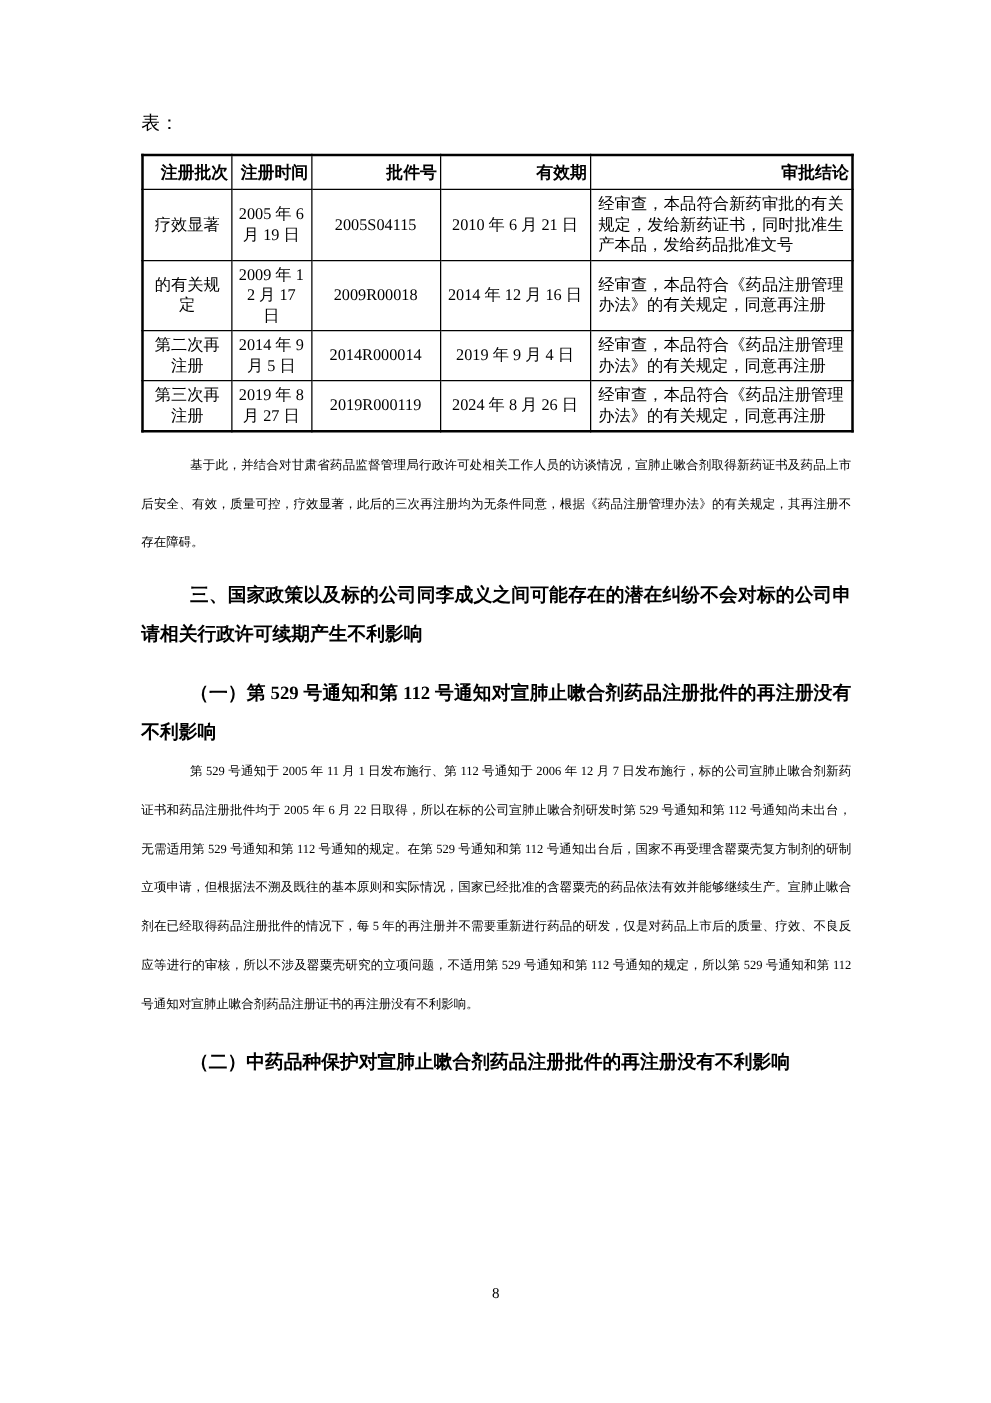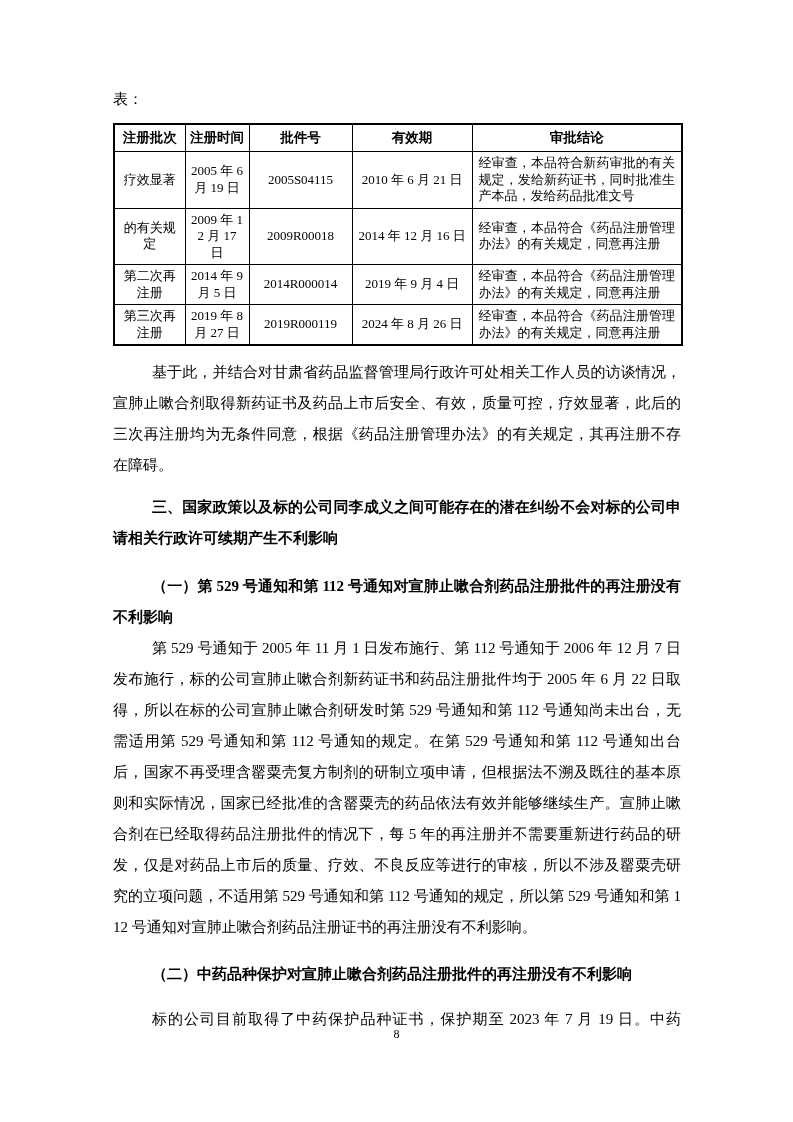--- a/index.html
+++ b/index.html
@@ -25,40 +25,40 @@
     table-layout: fixed;
     width: 568px;
     border: 2.5px solid #000000;
     margin: 0 0 11px 0;
   }
   .reg-table th {
     border: 1px solid #000000;
     border-bottom: 1.5px solid #000000;
     font-size: 13.5px;
     font-weight: bold;
-    text-align: center;
+    text-align: right;
     vertical-align: middle;
     padding: 5px 2px;
     line-height: 16px;
   }
   .reg-table td {
     border: 1px solid #000000;
     font-size: 13px;
     line-height: 16.5px;
     text-align: center;
     vertical-align: middle;
     padding: 3px 4px;
     word-break: break-all;
   }
   .reg-table td.conclusion {
     text-align: justify;
     padding: 3px 6px;
   }
   .body-para {
-    font-size: 15px;
+    font-size: 10px;
     line-height: 31px;
     text-align: justify;
     text-indent: 39px;
     margin: 0;
     word-break: break-all;
   }
   .heading {
     font-size: 15px;
     font-weight: bold;
     line-height: 31px;
@@ -149,17 +149,16 @@
   <p class="body-para">基于此，并结合对甘肃省药品监督管理局行政许可处相关工作人员的访谈情况，宣肺止嗽合剂取得新药证书及药品上市后安全、有效，质量可控，疗效显著，此后的三次再注册均为无条件同意，根据《药品注册管理办法》的有关规定，其再注册不存在障碍。</p>
 
   <p class="heading">三、国家政策以及标的公司同李成义之间可能存在的潜在纠纷不会对标的公司申请相关行政许可续期产生不利影响</p>
 
   <p class="sub-heading">（一）第 529 号通知和第 112 号通知对宣肺止嗽合剂药品注册批件的再注册没有不利影响</p>
 
   <p class="body-para para2">第 529 号通知于 2005 年 11 月 1 日发布施行、第 112 号通知于 2006 年 12 月 7 日发布施行，标的公司宣肺止嗽合剂新药证书和药品注册批件均于 2005 年 6 月 22 日取得，所以在标的公司宣肺止嗽合剂研发时第 529 号通知和第 112 号通知尚未出台，无需适用第 529 号通知和第 112 号通知的规定。在第 529 号通知和第 112 号通知出台后，国家不再受理含罂粟壳复方制剂的研制立项申请，但根据法不溯及既往的基本原则和实际情况，国家已经批准的含罂粟壳的药品依法有效并能够继续生产。宣肺止嗽合剂在已经取得药品注册批件的情况下，每 5 年的再注册并不需要重新进行药品的研发，仅是对药品上市后的质量、疗效、不良反应等进行的审核，所以不涉及罂粟壳研究的立项问题，不适用第 529 号通知和第 112 号通知的规定，所以第 529 号通知和第 112 号通知对宣肺止嗽合剂药品注册证书的再注册没有不利影响。</p>
 
   <p class="sub-heading sub2">（二）中药品种保护对宣肺止嗽合剂药品注册批件的再注册没有不利影响</p>
 
-  <p class="body-para para3">标的公司目前取得了中药保护品种证书，保护期至 2023 年 7 月 19 日。中药</p>
 
   <div class="page-number">8</div>
 
 </div>
 
 </body></html>

